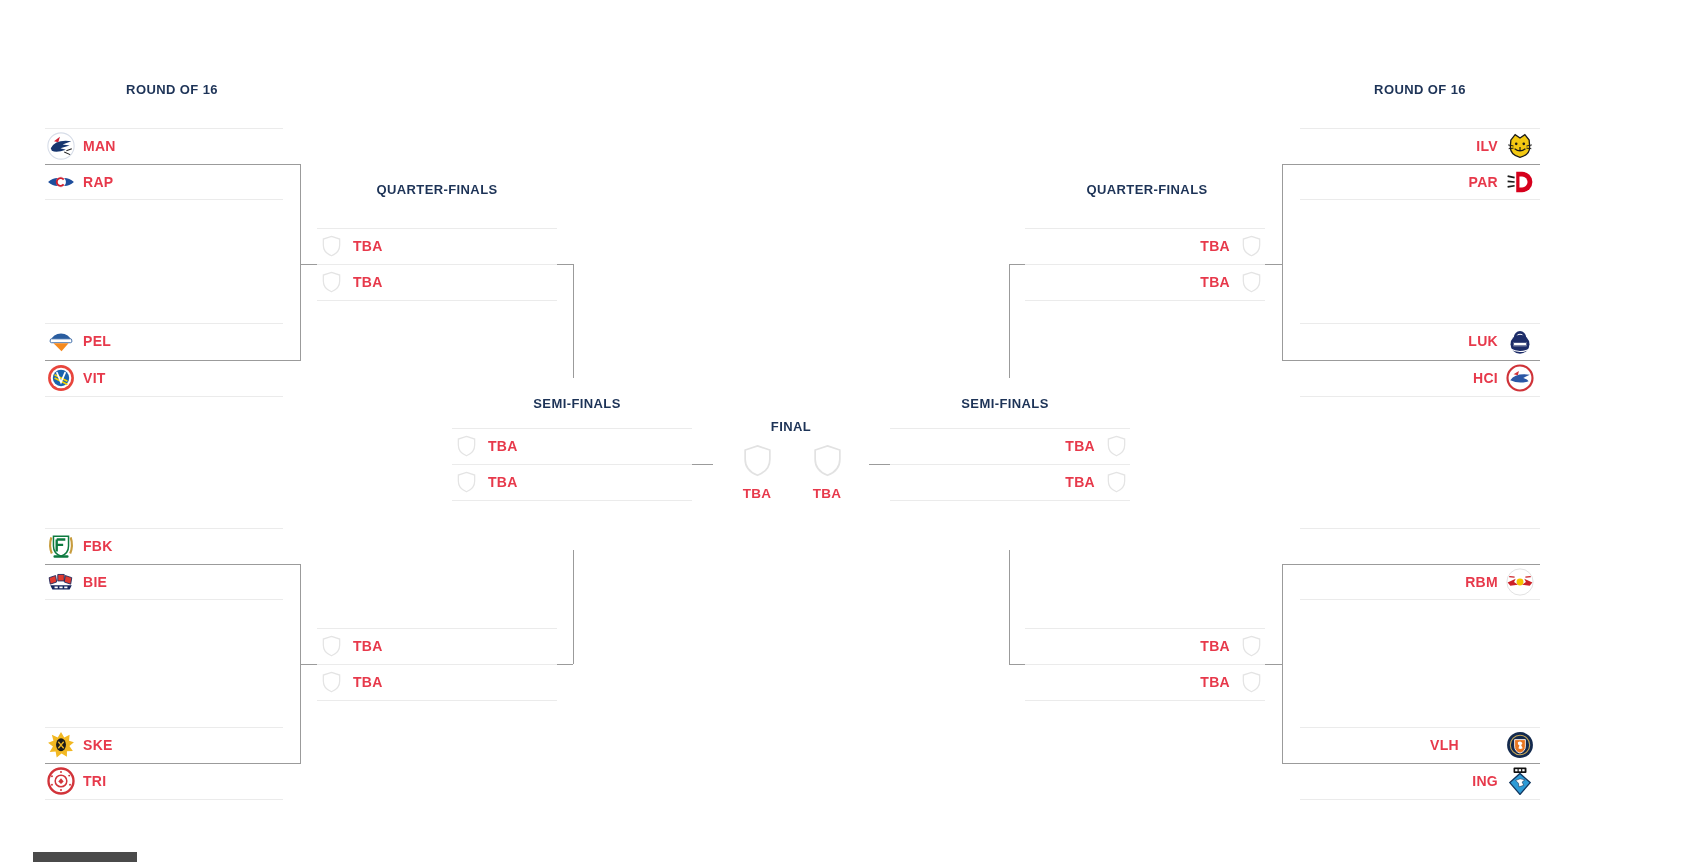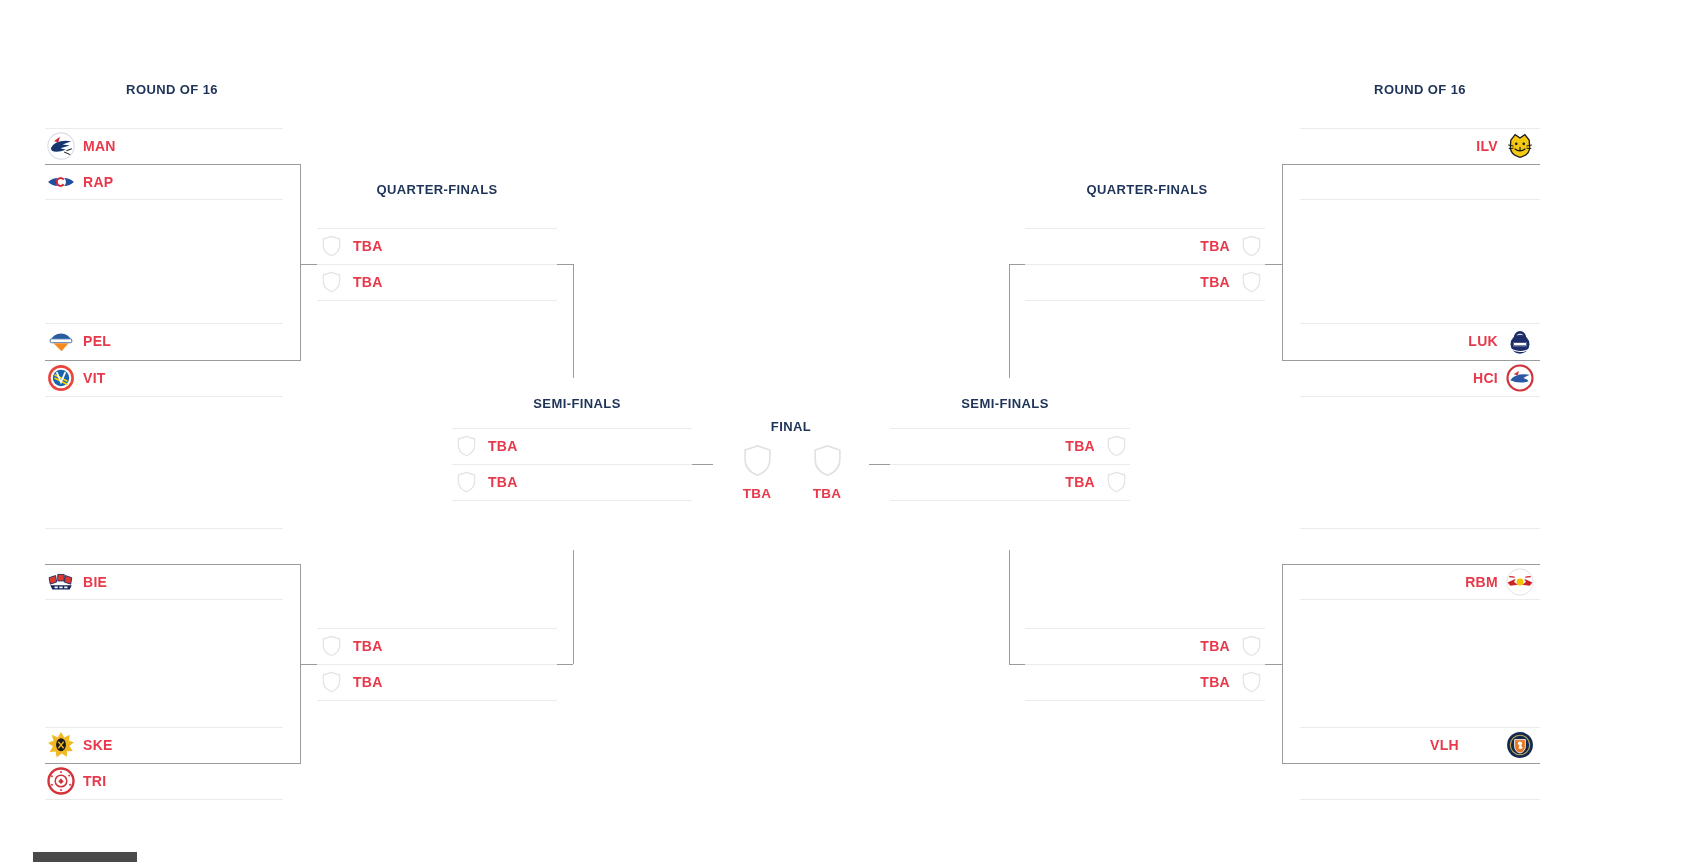--- a/index.html
+++ b/index.html
@@ -136,20 +136,31 @@
         <svg viewBox="0 0 26 26">
           <circle cx="13" cy="13" r="12" fill="#e8453c"></circle>
           <circle cx="13" cy="13" r="9.6" fill="#fff"></circle>
           <circle cx="13" cy="13" r="7.6" fill="#1a63ae"></circle>
           <path d="M7 10 L19 16 M7 13 L19 19" stroke="#f6d300" stroke-width="1.6"></path>
           <path d="M9 7.5 L13 17 L17 7.5" fill="none" stroke="#fff" stroke-width="1.6"></path>
         </svg>
       </span>
       <span class="code">VIT</span>
     </div>
+    <div class="row side-left" style="left: 45px; top: 528px; width: 238px;">
+      <span class="logo">
+        <svg viewBox="0 0 26 26">
+          <path d="M4 5 Q1.5 13 4.5 20 M22 5 Q24.5 13 21.5 20" fill="none" stroke="#c79c3d" stroke-width="2"></path>
+          <path d="M6 4 H20 V13 Q20 20 13 22.5 Q6 20 6 13 Z" fill="#fff" stroke="#0d7a3f" stroke-width="1.4"></path>
+          <path d="M9 7 H17 M9 7 V18 M9 12 H15" stroke="#0d7a3f" stroke-width="2.2" fill="none"></path>
+          <rect x="6" y="21.5" width="14" height="2.5" rx="1" fill="#0d7a3f"></rect>
+        </svg>
+      </span>
+      <span class="code">FBK</span>
+    </div>
     <div class="row side-left" style="left: 45px; top: 564px; width: 238px;">
       <span class="logo">
         <svg viewBox="0 0 26 26">
           <g stroke="#15255c" stroke-width="0.8">
             <path d="M2 9 L8 7 L9 13 L3 15 Z" fill="#e03a2f"></path>
             <path d="M10 6 L16 6 L16 12 L10 12 Z" fill="#e03a2f"></path>
             <path d="M17 7 L23 9 L22 15 L16 13 Z" fill="#e03a2f"></path>
           </g>
           <path d="M3 16 L23 16 L21 20 L5 20 Z" fill="#15255c"></path>
           <rect x="7" y="17.2" width="3" height="1.6" fill="#fff"></rect>
@@ -193,20 +204,34 @@
         <svg viewBox="0 0 26 26">
           <path d="M4.5 7.5 L8.5 2.5 L13 5.5 L17.5 2.5 L21.5 7.5 L22 14 Q22 21.5 13 23.5 Q4 21.5 4 14 Z" fill="#f3c912" stroke="#1a1a1a" stroke-width="1.2"></path>
           <circle cx="9.5" cy="11" r="1.2" fill="#1a1a1a"></circle>
           <circle cx="16.5" cy="11" r="1.2" fill="#1a1a1a"></circle>
           <path d="M8 15.5 Q13 19.5 18 15.5 M13 14 V17" stroke="#1a1a1a" stroke-width="1.1" fill="none"></path>
           <path d="M2 12 L7 13 M2.5 15.5 L7 15" stroke="#1a1a1a" stroke-width="0.9"></path>
           <path d="M24 12 L19 13 M23.5 15.5 L19 15" stroke="#1a1a1a" stroke-width="0.9"></path>
         </svg>
       </span>
     </div>
+    <div class="row side-right" style="left: 1300px; top: 164px; width: 240px;">
+      <span class="code">PAR</span>
+      <span class="logo">
+        <svg viewBox="0 0 26 26">
+          <path d="M9.5 3.5 H15 A9.5 9.5 0 0 1 15 22.5 H9.5 Z" fill="#d6001c"></path>
+          <path d="M12.5 8 H15 A4.8 4.8 0 0 1 15 18 H12.5 Z" fill="#fff"></path>
+          <g stroke="#1a1a1a" stroke-width="1.6">
+            <path d="M1.5 7.5 L8 9"></path>
+            <path d="M1.5 12.5 L8 13"></path>
+            <path d="M1.5 17.5 L8 16.5"></path>
+          </g>
+        </svg>
+      </span>
+    </div>
     <div class="row side-right" style="left: 1300px; top: 323px; width: 240px;">
       <span class="code">LUK</span>
       <span class="logo">
         <svg viewBox="0 0 26 26">
           <path d="M8.5 11 V9.5 A4.5 4.5 0 0 1 17.5 9.5 V11" fill="none" stroke="#1d2d69" stroke-width="2.4"></path>
           <circle cx="13" cy="16" r="8.8" fill="#1d2d69"></circle>
           <rect x="6.5" y="14.2" width="13" height="3.6" rx="0.6" fill="#fff"></rect>
           <path d="M7 14.4 h12 v3 h-12z" fill="none" stroke="#1d2d69" stroke-width="0.7"></path>
           <path d="M4 20.5 Q13 25 22 20.5" stroke="#fff" stroke-width="1" fill="none"></path>
         </svg>
@@ -238,20 +263,33 @@
       <span class="code">VLH</span>
       <span class="logo">
         <svg viewBox="0 0 26 26">
           <circle cx="13" cy="13" r="12" fill="#132a4e"></circle>
           <circle cx="13" cy="13" r="9" fill="none" stroke="#c9a959" stroke-width="1"></circle>
           <path d="M8 8 H18 V14 Q18 19 13 20.5 Q8 19 8 14 Z" fill="#e87722" stroke="#fff" stroke-width="0.8"></path>
           <path d="M11 10.5 Q13 9 14.5 10.5 Q16 12 14 13 L15.5 16 Q13 17.5 11.5 16 L12.5 13.5 Q10.5 12.5 11 10.5 Z" fill="#fff"></path>
         </svg>
       </span>
     </div>
+    <div class="row side-right" style="left: 1300px; top: 763px; width: 240px;">
+      <span class="code">ING</span>
+      <span class="logo">
+        <svg viewBox="0 0 26 26">
+          <rect x="7" y="0.5" width="12" height="5" rx="0.8" fill="#111"></rect>
+          <rect x="8.5" y="2" width="2.2" height="2" fill="#fff"></rect>
+          <rect x="11.8" y="2" width="2.2" height="2" fill="#fff"></rect>
+          <rect x="15.1" y="2" width="2.2" height="2" fill="#fff"></rect>
+          <path d="M13 6 L22.5 14.5 L13 25.5 L3.5 14.5 Z" fill="#2e9bd6" stroke="#12365e" stroke-width="1.2"></path>
+          <path d="M9 12.5 Q13 9.5 17.5 12 L15 14 L16.5 17 L12 18.5 L11.5 15 Z" fill="#fff" stroke="#12365e" stroke-width="0.6"></path>
+        </svg>
+      </span>
+    </div>
     <div class="row side-left slot-left" style="left: 317px; top: 228px; width: 240px;">
       <span class="shield">
         <svg viewBox="0 0 20 23" width="19" height="22">
           <path d="M10 1.3 L18.6 4.2 V10.8 C18.6 16.6 14.2 20.2 10 21.8 C5.8 20.2 1.4 16.6 1.4 10.8 V4.2 Z" fill="#fff" stroke="#e4e4e4" stroke-width="1.3"></path>
         </svg>
       </span>
       <span class="code">TBA</span>
     </div>
     <div class="row side-left slot-left" style="left: 317px; top: 264px; width: 240px;">
       <span class="shield">

